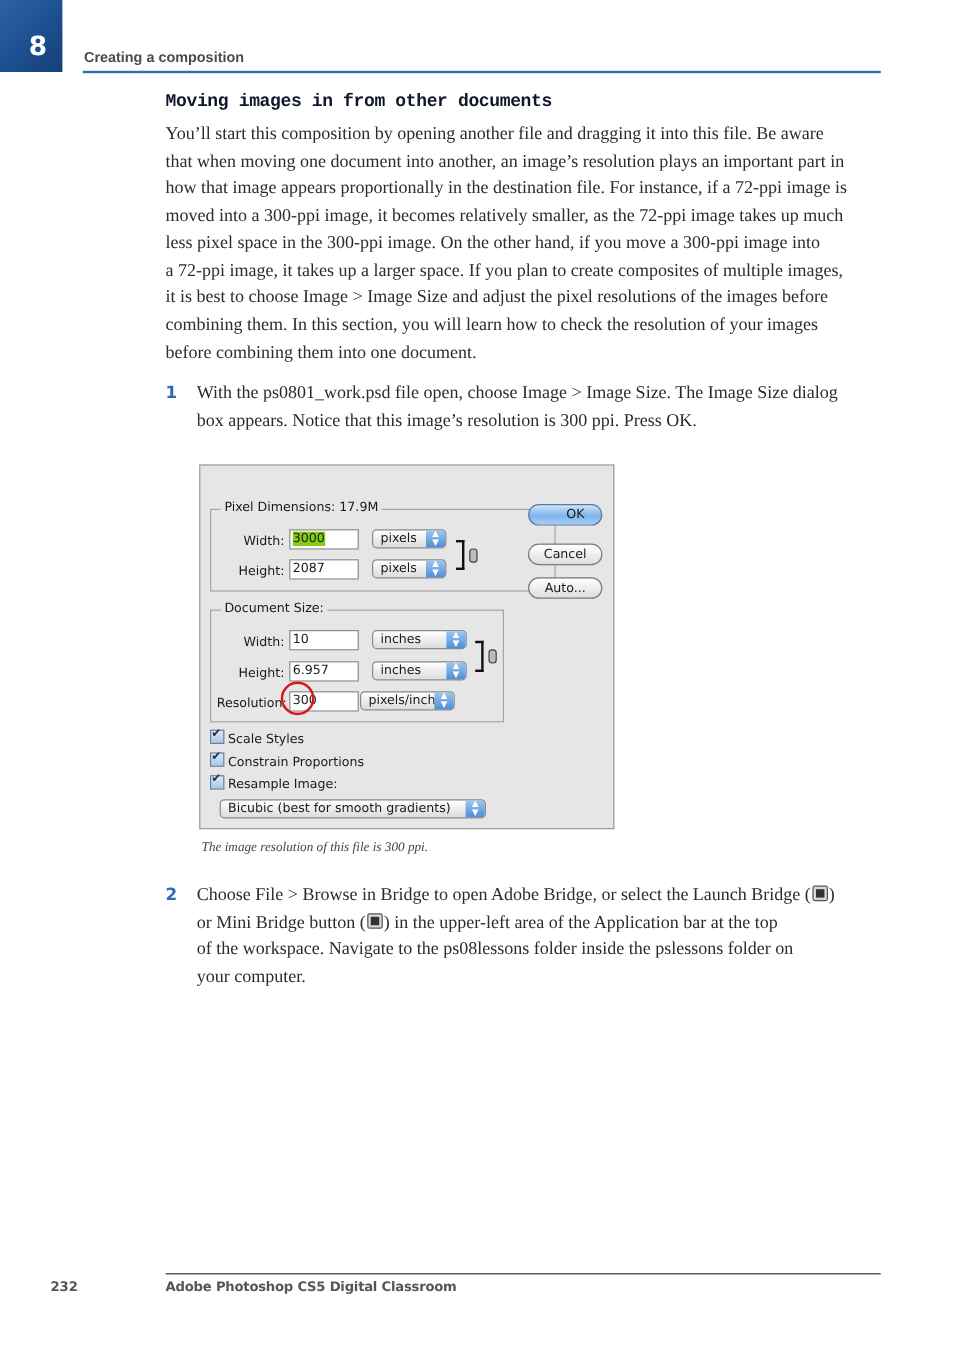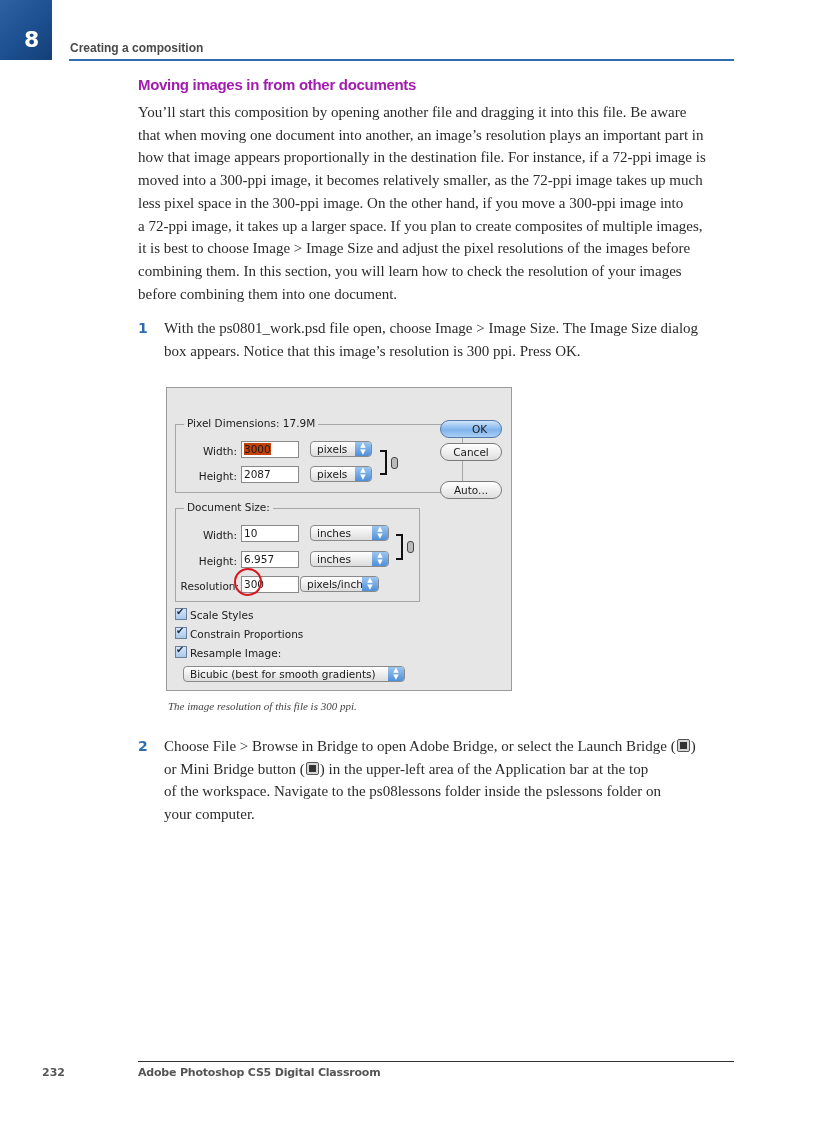--- a/index.html
+++ b/index.html
@@ -9,21 +9,21 @@
   .chapter-badge { position: absolute; left: 0; top: 0; width: 52px; height: 60px;
     background: linear-gradient(135deg, #2d62a3 0%, #1c4f8f 55%, #153f78 100%); }
   .chapter-badge span { position: absolute; left: 24px; top: 26px; color: #fff;
     font-family: "DejaVu Sans", sans-serif; font-weight: bold; font-size: 22px; line-height: 28px; }
 
   .running-head { position: absolute; left: 70px; top: 41px;
     font-family: "Liberation Sans", sans-serif; font-size: 12px; color: #4a4a4a; font-weight: bold; }
   .head-rule { position: absolute; left: 69px; top: 59px; width: 665px; height: 2px; background: #2e6cb3; }
 
   .section-title { position: absolute; left: 138px; top: 76px;
-    font-family: Liberation Sans, sans-serif; font-weight: bold; font-size: 15px; color: #a21caf; letter-spacing: -0.3px; }
+    font-family: Liberation Mono, monospace; font-weight: bold; font-size: 15px; color: #0f172a; letter-spacing: -0.3px; }
 
   .body-para { position: absolute; left: 138px; top: 101px; width: 600px;
     font-size: 15px; line-height: 22.7px; color: #2b2b2b; }
   .body-para .ln { display: block; white-space: nowrap; }
 
   .step { position: absolute; left: 138px; width: 600px; font-size: 15px; line-height: 22.7px; color: #2b2b2b; }
   .step .num { position: absolute; left: 0; top: 0; font-family: "DejaVu Sans", sans-serif; font-weight: bold;
     color: #2e6cb3; font-size: 14px; }
   .step .txt { position: absolute; left: 26px; top: 0; width: 580px; }
   .step .txt .ln { display: block; white-space: nowrap; }
@@ -42,21 +42,21 @@
     background: linear-gradient(#d2d2d2, #a9a9a9); border-bottom: 1px solid #7c7c7c; text-align: center;
     line-height: 19px; font-size: 10.5px; color: #222; }
   .group { position: absolute; border: 1px solid #a6a6a6; box-sizing: border-box; }
   .group-legend { position: absolute; top: -8px; left: 8px; background: #e6e6e6; padding: 0 3px; font-size: 10.5px; }
   .group-pixels { left: 8px; top: 36px; width: 288px; height: 69px; padding-left: 21px; }
   .group-doc { left: 8px; top: 120px; width: 245px; height: 94px; }
 
   .flabel { position: absolute; text-align: right; width: 58px; font-size: 10.5px; }
   .field { position: absolute; height: 17px; width: 58px; background: #fff; border: 1px solid #8a8a8a;
     box-sizing: border-box; font-size: 10.5px; line-height: 15px; padding-left: 2px; }
-  .field.sel span { background: #c2410c; }
+  .field.sel span { background: #84cc16; }
   .popup { position: absolute; height: 16px; background: linear-gradient(#ffffff, #dcdcdc); border: 1px solid #8a8a8a;
     border-radius: 4px; box-sizing: border-box; font-size: 10.5px; line-height: 14px; padding-left: 6px; }
   .popup .arrows { position: absolute; right: 0; top: 0; width: 16px; height: 14px; border-radius: 0 3px 3px 0;
     background: linear-gradient(#9cc6f1, #4f8fd9); color: #fff; font-size: 7px; line-height: 7px; text-align: center; }
   .chain { position: absolute; width: 7px; border: 2px solid #111; border-left: none; box-sizing: border-box; }
   .chain-icon { position: absolute; width: 5px; height: 10px; border: 1px solid #444; border-radius: 3px; background: #bbb; }
 
   .btn { position: absolute; left: 273px; width: 62px; height: 18px; border: 1px solid #7a7a7a; border-radius: 9px;
     background: linear-gradient(#ffffff, #dedede); text-align: center; line-height: 16px; font-size: 10.5px; box-sizing: border-box; }
   .btn.default { background: linear-gradient(#cfe5fb, #7fb3ec 55%, #a9cff5); border-color: #5679a8; padding-left: 17px; }
@@ -145,21 +145,21 @@
 
   <span class="flabel" style="left:10px;top:192px;width:62px;">Resolution:</span>
   <div class="field" style="left:74px;top:188px;"><span>300</span></div>
   <div class="popup" style="left:133px;top:188px;width:79px;">
     <span>pixels/inch</span>
     <span class="arrows">▲<br>▼</span>
   </div>
   <div class="red-circle"></div>
 
   <div class="btn default" style="top:32px;">OK</div>
-  <div class="btn" style="top:55px;">Cancel</div>
+  <div class="btn" style="top:65px;">Cancel</div>
   <div class="btn" style="top:93px;">Auto...</div>
 
   <div class="chk" style="top:220px;">
     <span class="box"></span><span>Scale Styles</span>
   </div>
   <div class="chk" style="top:239px;">
     <span class="box"></span><span>Constrain Proportions</span>
   </div>
   <div class="chk" style="top:258px;">
     <span class="box"></span><span>Resample Image:</span>

